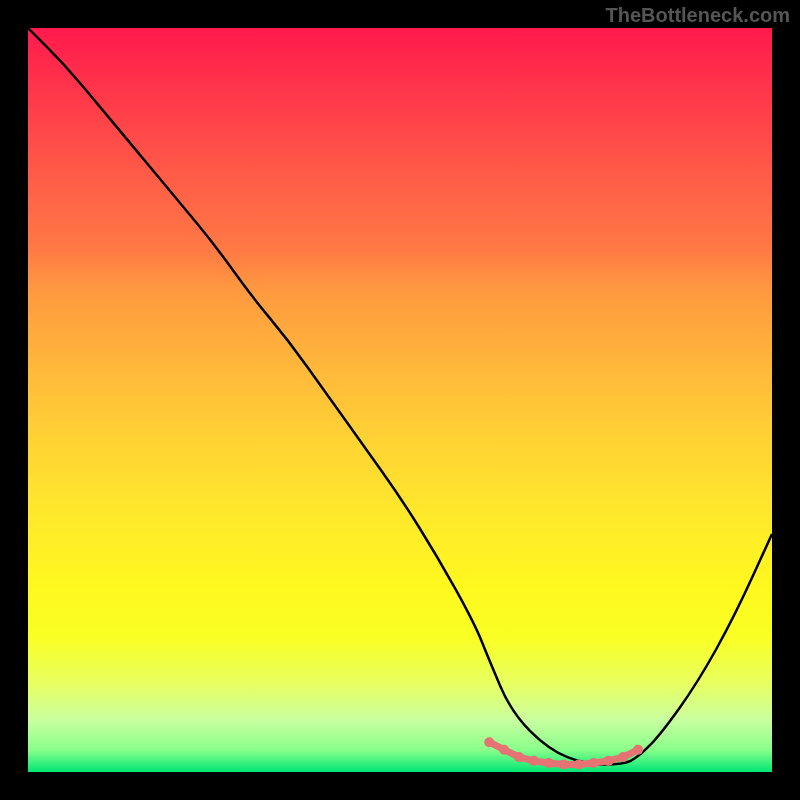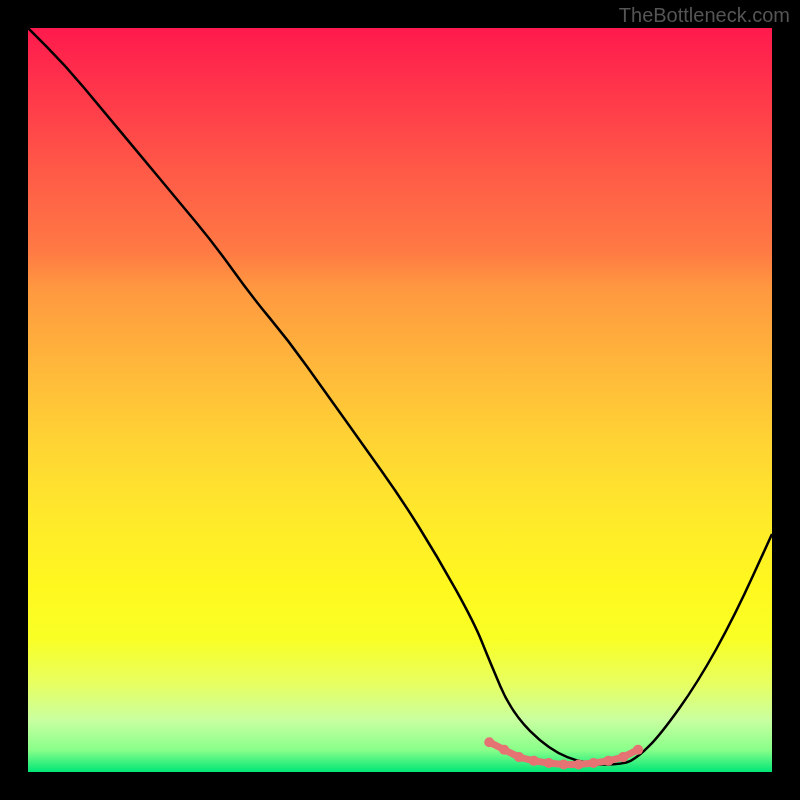--- a/index.html
+++ b/index.html
@@ -16,21 +16,21 @@
     width: 800px;
     height: 800px;
     background: #000;
   }
   .watermark {
     position: absolute;
     top: 4px;
     right: 10px;
     color: #555;
     font-size: 20px;
-    font-weight: normal;
+    font-weight: bold;
     z-index: 10;
   }
   .plot-area {
     position: absolute;
     left: 28px;
     top: 28px;
     width: 744px;
     height: 744px;
     background: linear-gradient(to bottom,
       #ff1a4d 0%,

